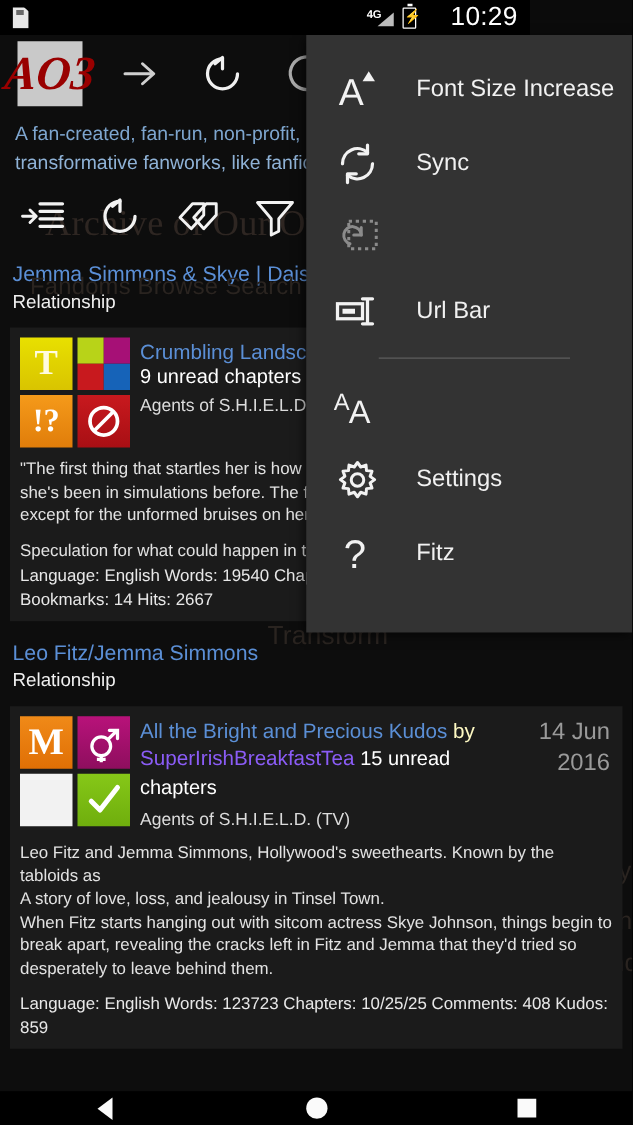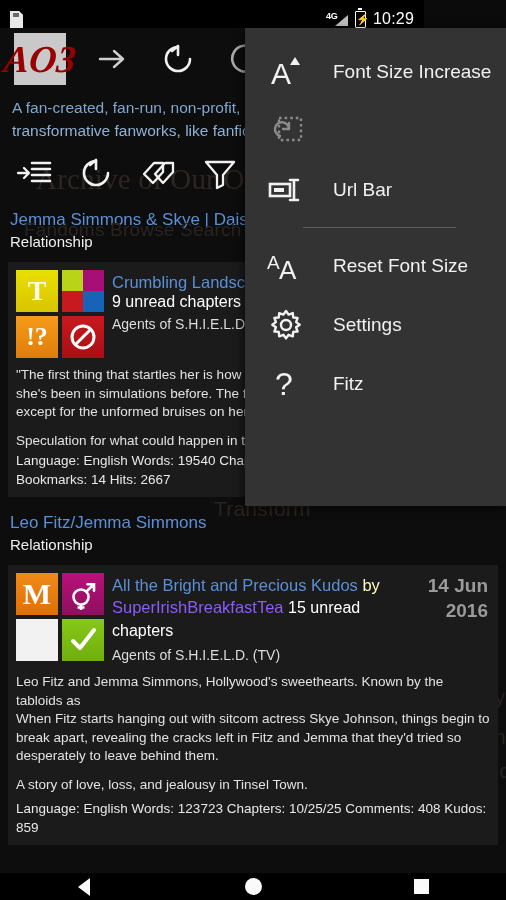--- a/index.html
+++ b/index.html
@@ -7,36 +7,36 @@
     width: 506px; height: 900px;
     background: #000;
     font-family: "Liberation Sans", sans-serif;
     overflow: hidden;
   }
   #screen { position: relative; width: 506px; height: 900px; background: #0b0b0b; overflow: hidden; }
 
   
   #statusbar {
     position: absolute; top: 0; left: 0; width: 424px; height: 28px;
-    background: #000; display: flex; align-items: flex-end; padding: 0 10px;
+    background: #000; display: flex; align-items: center; padding: 0 10px;
   }
   #statusbar .left { display: flex; align-items: center; gap: 6px; flex: 1; }
   #statusbar .right { display: flex; align-items: center; gap: 7px; }
   .sd-icon { width: 13px; height: 17px; background: #e8e8e8; position: relative;
              clip-path: polygon(0 0, 70% 0, 100% 22%, 100% 100%, 0 100%); }
   .sd-icon::after { content:""; position:absolute; top:2px; left:3px; width:6px; height:4px;
              background:#000; opacity:.55;}
   .net-icon { position: relative; width: 22px; height: 17px; }
   .net-icon .tri { position:absolute; right:0; bottom:2px; width:0; height:0;
              border-left: 13px solid transparent; border-bottom: 11px solid #bdbdbd; }
   .net-icon .g4 { position:absolute; left:0; top:0px; font-size:9px; color:#fff; font-weight:bold; letter-spacing:-.3px;}
   .bat-icon { position: relative; width: 11px; height: 17px; border: 1.6px solid #fff; border-radius: 1px; }
   .bat-icon::before { content:""; position:absolute; top:-4px; left:2.2px; width:4px; height:2.4px; background:#fff; }
   .bat-icon .bolt { position:absolute; inset:0; color:#fff; font-size:11px; line-height:14px; text-align:center; }
-  #clock { color:#fff; font-size:16px; letter-spacing:.2px; }
+  #clock { color:#fff; font-size:21px; letter-spacing:.2px;margin-left:20px; }
 
   
   #page { position:absolute; top:28px; left:0; width:506px; height:845px; background:#0d0d0d; overflow:hidden; }
 
   
   .ghost {
     position:absolute; color:#2a2420; font-size:23px; line-height:34px;
     white-space:nowrap; letter-spacing:.2px; pointer-events:none;
   }
   .ghost.serif { font-family:"Liberation Serif", serif; font-size:29px; color:#2e2622; }
@@ -74,21 +74,21 @@
   .quad { display:grid; grid-template-columns:1fr 1fr; grid-template-rows:1fr 1fr; width:42px; height:42px; }
   .quad i { display:block; }
 
   .work-text { flex:1; min-width:0; padding-top:1px; }
   .wtitle { color:#5b8fd6; font-size:16.5px; line-height:22px; }
   .wtitle .by { color:#fef9c3; }
   .wtitle .author { color:#8b5cf6; }
   .unread { color:#fff; font-size:16px; }
   .fandom { color:#dcdcdc; font-size:14px; line-height:19px; margin-top:4px; }
   .wdate { position:absolute; right:10px; top:8px; text-align:right; color:#9a9a9a;
-           font-size:19px; line-height:25px;font-weight:bold; }
+           font-size:19px; line-height:25px; }
   .summary { color:#e2e2e2; font-size:13.5px; line-height:18.5px; margin-top:8px; }
   .stats { color:#e8e8e8; font-size:13.5px; line-height:18.5px; margin-top:2px; }
 
   
   #menu {
     position:absolute; top:28px; left:245px; width:261px; height:478px;
     background:#333333; box-shadow:-2px 2px 8px rgba(0,0,0,.6); z-index:50;
     padding-top:14px;
   }
   .mi { display:flex; align-items:center; height:59px; padding-left:20px; gap:26px; }
@@ -268,22 +268,22 @@
             <span class="t">All the Bright and Precious Kudos</span>
             <span class="by">by</span>
             <span class="author">SuperIrishBreakfastTea</span>
             <span class="unread">15 unread chapters</span>
           </div>
           <div class="fandom">Agents of S.H.I.E.L.D. (TV)</div>
         </div>
       </div>
       <div class="summary">
         <div>Leo Fitz and Jemma Simmons, Hollywood's sweethearts. Known by the tabloids as</div>
+        <div>A story of love, loss, and jealousy in Tinsel Town.</div>
         <div style="margin-bottom:10px">When Fitz starts hanging out with sitcom actress Skye Johnson, things begin to break apart, revealing the cracks left in Fitz and Jemma that they'd tried so desperately to leave behind them.</div>
-        <div>A story of love, loss, and jealousy in Tinsel Town.</div>
       </div>
       <div class="stats" style="margin-top:6px">
         <div>Language: English   Words: 123723   Chapters: 10/25/25   Comments: 408   Kudos: 859</div>
 
       </div>
     </div>
 
   </div>
 
   <div id="menu">
@@ -291,20 +291,31 @@
     <div class="mi">
       <span class="glyph">
         <svg width="38" height="38" viewBox="0 0 38 38">
             <text x="4" y="31" font-family="Liberation Sans, sans-serif" font-size="30" fill="#f2f2f2">A</text>
             <path d="M28 12 l5 -8 5 8 z" fill="#f2f2f2" transform="translate(-5,0)"></path>
           </svg>
       </span>
       <span class="label">Font Size Increase</span>
     </div>
 
+    <div class="mi">
+      <span class="glyph">
+        <svg width="38" height="38" viewBox="0 0 38 38">
+          <path d="M31 19 a12 12 0 0 1 -20 9" fill="none" stroke="#f2f2f2" stroke-width="2.6" stroke-linecap="round"></path>
+          <path d="M7 19 a12 12 0 0 1 20 -9" fill="none" stroke="#f2f2f2" stroke-width="2.6" stroke-linecap="round"></path>
+          <path d="M27 4 v7 h-7" fill="none" stroke="#f2f2f2" stroke-width="2.6" stroke-linecap="round" stroke-linejoin="round"></path>
+          <path d="M11 34 v-7 h7" fill="none" stroke="#f2f2f2" stroke-width="2.6" stroke-linecap="round" stroke-linejoin="round"></path>
+        </svg>
+      </span>
+      <span class="label">Sync</span>
+    </div>
 
     <div class="mi disabled">
       <span class="glyph">
         <svg width="38" height="38" viewBox="0 0 38 38">
           <rect x="12" y="6" width="22" height="22" fill="none" stroke="#8b8b8b" stroke-width="2.4" stroke-dasharray="2.6 3"></rect>
           <path d="M22 17 a7 7 0 1 0 -9 7" fill="none" stroke="#8b8b8b" stroke-width="2.4" stroke-linecap="round"></path>
           <path d="M22 11 v6 h-6" fill="none" stroke="#8b8b8b" stroke-width="2.4" stroke-linecap="round" stroke-linejoin="round"></path>
         </svg>
       </span>
     </div>
@@ -322,21 +333,20 @@
 
     <div class="mdiv"></div>
 
     <div class="mi">
       <span class="glyph">
         <svg width="38" height="38" viewBox="0 0 38 38">
             <text x="0" y="22" font-family="Liberation Sans, sans-serif" font-size="19" fill="#f2f2f2">A</text>
             <text x="12" y="32" font-family="Liberation Sans, sans-serif" font-size="26" fill="#f2f2f2">A</text>
           </svg>
       </span>
-      <span class="label">Reset Font Size</span>
     </div>
 
     <div class="mi">
       <span class="glyph">
         <svg width="38" height="38" viewBox="0 0 38 38">
           <g fill="none" stroke="#f2f2f2" stroke-width="2.4">
             <circle cx="19" cy="19" r="5"></circle>
             <path d="M19 5 l2.6 3.6 4.2 -1.5 0.4 4.4 4.4 0.4 -1.5 4.2 3.6 2.6 -3.6 2.6 1.5 4.2 -4.4 0.4 -0.4 4.4 -4.2 -1.5 -2.6 3.6 -2.6 -3.6 -4.2 1.5 -0.4 -4.4 -4.4 -0.4 1.5 -4.2 -3.6 -2.6 3.6 -2.6 -1.5 -4.2 4.4 -0.4 0.4 -4.4 4.2 1.5 z" stroke-linejoin="round"></path>
           </g>
         </svg>

